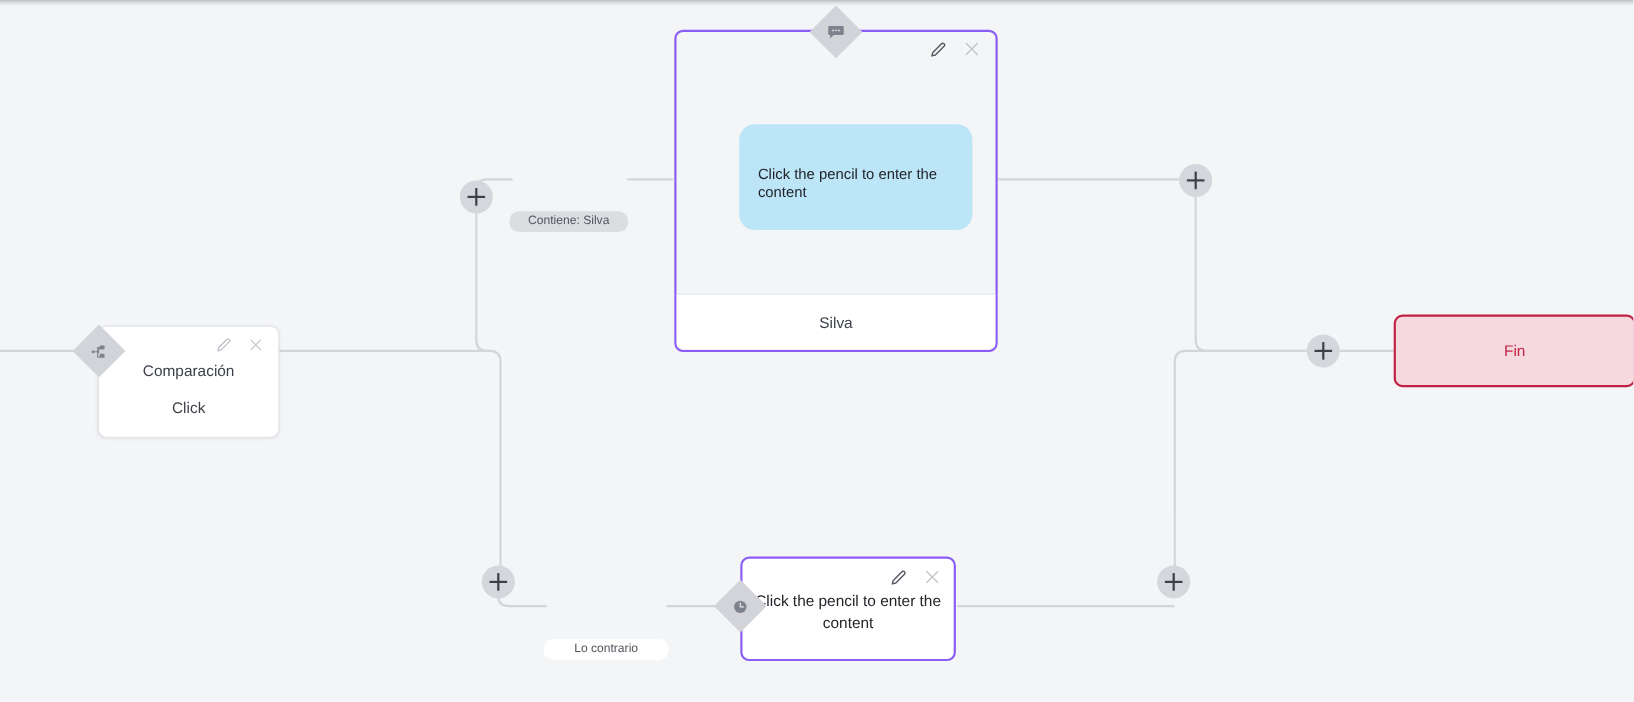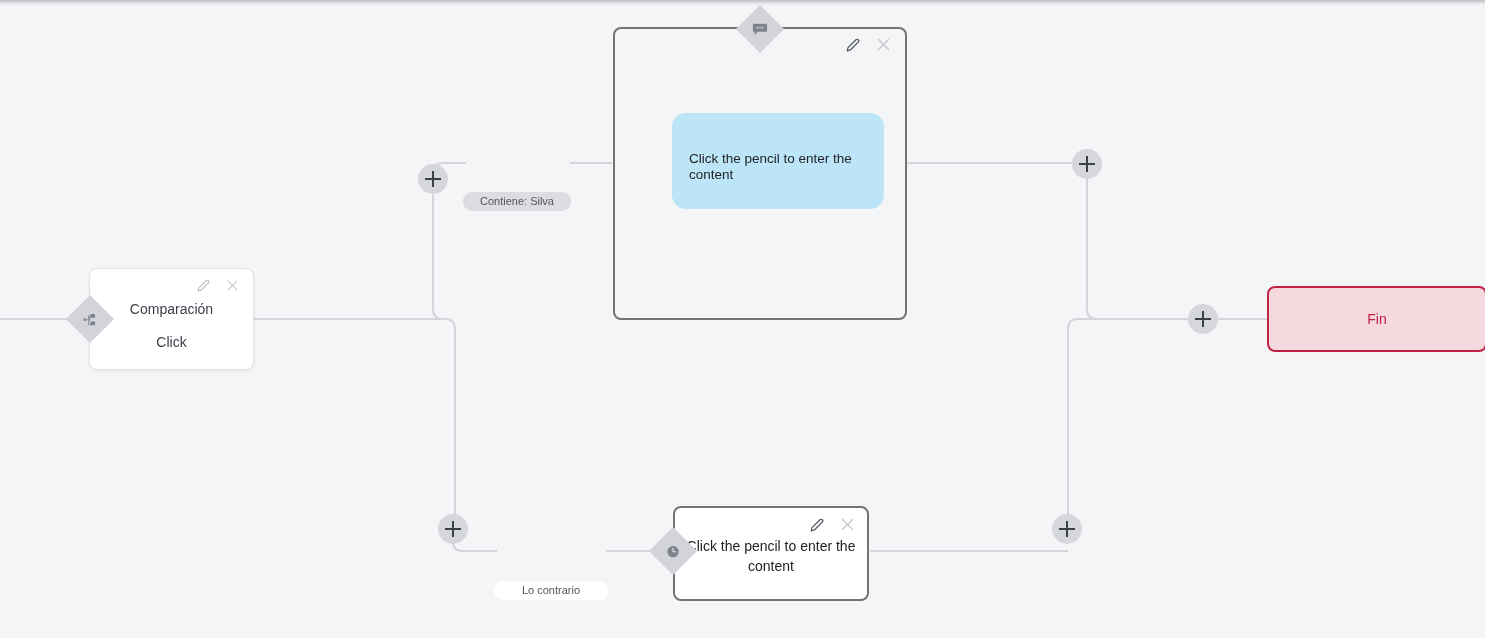--- a/index.html
+++ b/index.html
@@ -93,20 +93,21 @@
   .edge-label.white { background: #ffffff; }
 
   
   .cmp-node {
     position: absolute;
     background: #ffffff;
     border: 1px solid #e2e3e7;
     border-radius: 8px;
     box-shadow: 0 1px 3px rgba(0,0,0,0.07);
     box-sizing: border-box;
+    margin-top: 28px;
   }
   .cmp-toolbar {
     position: absolute;
     right: 14px; top: 10px;
     display: flex;
     gap: 16px;
     align-items: center;
   }
   .cmp-title {
     position: absolute;
@@ -121,21 +122,21 @@
     left: 0; right: 0;
     top: 65px;
     text-align: center;
     font-size: 14px;
     color: #3c4049;
   }
 
   
   .msg-node {
     position: absolute;
-    border: 2px solid #737373;
+    border: 2px solid #8b5cf6;
     border-radius: 8px;
     background: #f4f5f7;
     box-sizing: border-box;
     overflow: hidden;
   }
   .msg-toolbar {
     position: absolute;
     right: 14px; top: 8px;
     display: flex;
     gap: 16px;
@@ -258,20 +259,21 @@
           <path d="M17 3a2.8 2.8 0 1 1 4 4L7.5 20.5 2 22l1.5-5.5L17 3z"></path>
         </svg>
       </span>
       <span class="icon-btn">
         <svg width="15" height="15" viewBox="0 0 24 24" fill="none" stroke="#c3c5ca" stroke-width="2" stroke-linecap="round">
           <path d="M4 4 L20 20 M20 4 L4 20"></path>
         </svg>
       </span>
     </div>
     <div class="bubble" style="left:57px; top:84px; width:212px; height:96px; padding:38px 17px 0 17px;">Click the pencil to enter the content</div>
+    <div class="msg-footer">Silva</div>
   </div>
 
   <div class="diamond" style="left:743px; top:12px;">
     <span class="dicon">
       <svg width="16" height="16" viewBox="0 0 24 24">
         <path d="M3 4 h18 a1.6 1.6 0 0 1 1.6 1.6 v9 a1.6 1.6 0 0 1 -1.6 1.6 h-12 l-5 4.6 v-4.6 h-1
                  a1.6 1.6 0 0 1 -1.6 -1.6 v-9 A1.6 1.6 0 0 1 3 4 z" fill="#7e828c"></path>
         <circle cx="8" cy="10" r="1.2" fill="#e6e7ea"></circle>
         <circle cx="12" cy="10" r="1.2" fill="#e6e7ea"></circle>
         <circle cx="16" cy="10" r="1.2" fill="#e6e7ea"></circle>

